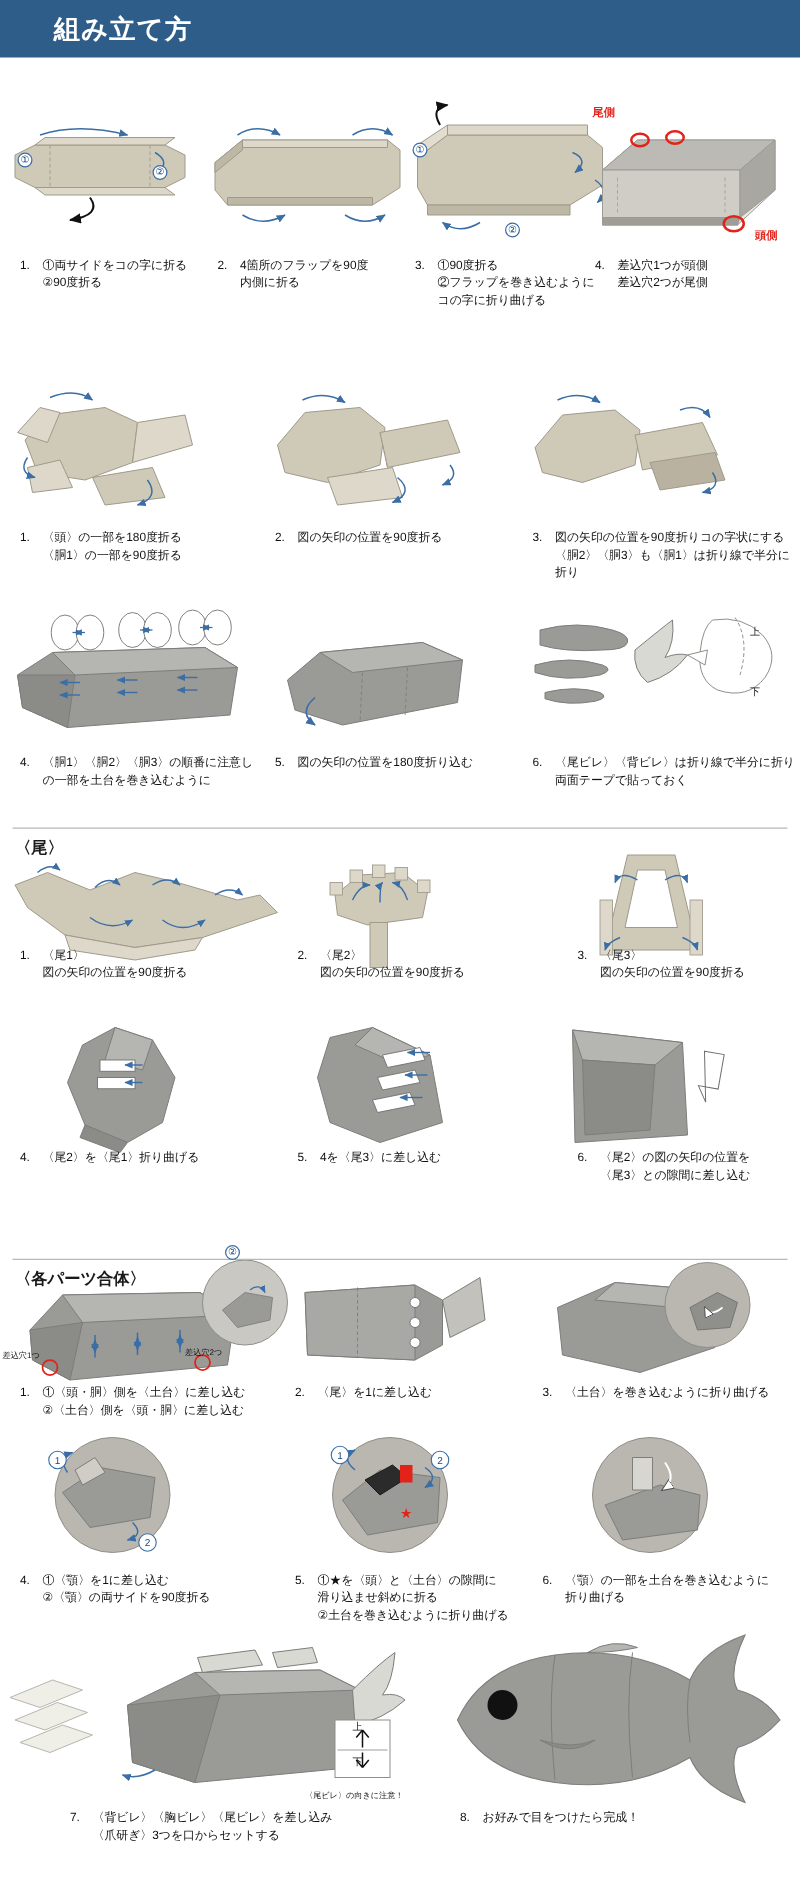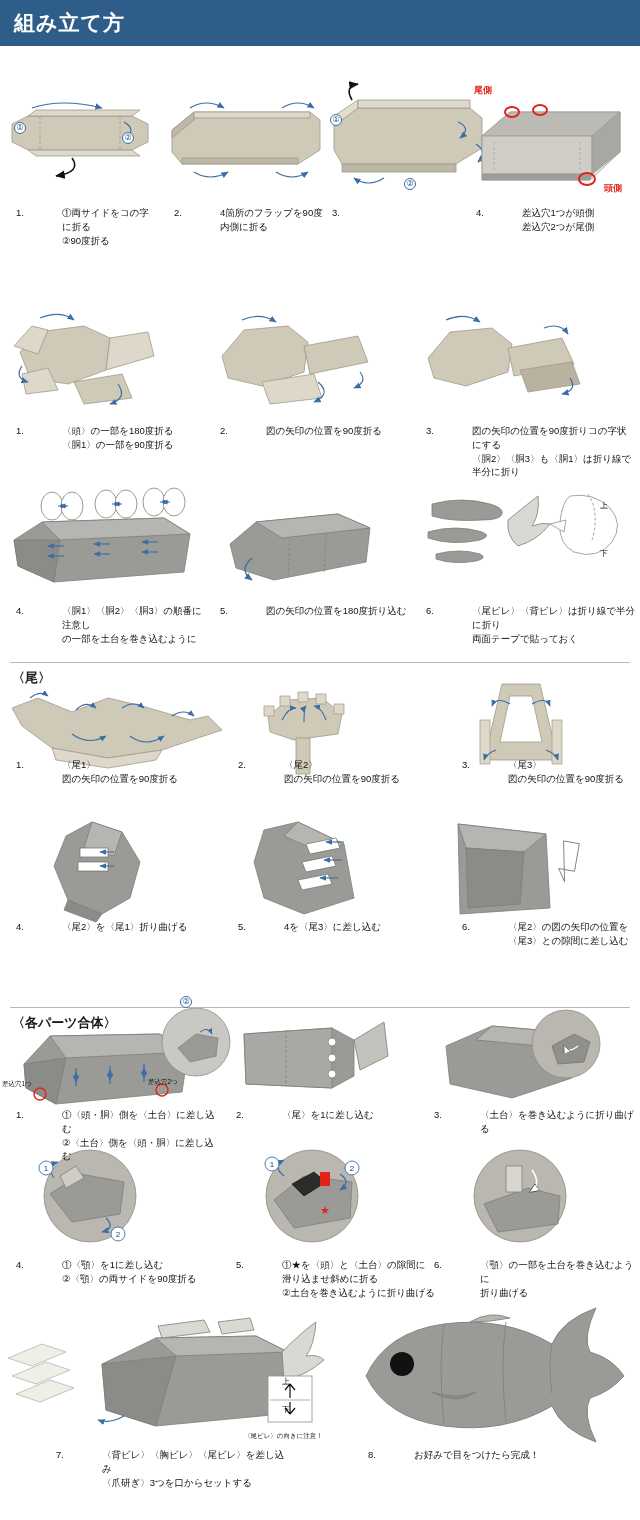--- a/index.html
+++ b/index.html
@@ -13,21 +13,21 @@
     color: #1a1a1a;
     position: relative;
     overflow: hidden;
   }
   .page { width: 640px; height: 1520px; position: relative; }
 
   
   .title-bar {
     position: absolute; left: 0; top: 0; width: 640px; height: 46px;
     background: #2f5d8a;
-    display: flex; align-items: center;
+    display: flex; align-items: center; padding-left: 29px;
   }
   .title-bar .title-text {
     color: #ffffff; font-size: 21px; font-weight: bold;
     letter-spacing: 1px; padding-left: 14px;
   }
 
   
   .section {
     position: absolute; left: 10px; width: 620px;
     border-top: 1px solid #b9b9b9;
@@ -37,21 +37,21 @@
   }
 
   .row { position: absolute; left: 0; width: 620px; }
   .caption {
     font-size: 9.5px; line-height: 1.45; color: #111;
     display: flex;
   }
   .caption .num {
     width: 18px; flex: 0 0 18px; text-align: left;
   }
-  .caption .txt { flex: 1 1 auto; margin-left: 28px; }
+  .caption .txt { flex: 1 1 auto; }
 
   .svgfig { position:absolute; left:0; top:0; }
   .red-circle {
     position: absolute; border: 2px solid #e2231a; border-radius: 50%;
   }
   .red-label {
     position: absolute; color: #e2231a; font-size: 9px; font-weight: bold; text-align: right;
   }
   .num-badge {
     position: absolute; width: 12px; height: 12px; border-radius: 50%;
@@ -402,20 +402,23 @@
       <span class="txt">①両サイドをコの字に折る
 ②90度折る</span>
     </div>
     <div class="caption" style="position:absolute;left:164px;top:0;width:150px;white-space:pre-line;">
       <span class="num">2.</span>
       <span class="txt">4箇所のフラップを90度
 内側に折る</span>
     </div>
     <div class="caption" style="position:absolute;left:322px;top:0;width:150px;white-space:pre-line;">
       <span class="num">3.</span>
+      <span class="txt">①90度折る
+②フラップを巻き込むように
+コの字に折り曲げる</span>
     </div>
     <div class="caption" style="position:absolute;left:466px;top:0;width:150px;white-space:pre-line;">
       <span class="num">4.</span>
       <span class="txt">差込穴1つが頭側
 差込穴2つが尾側</span>
     </div>
   </div>
 
   <div class="num-badge" style="left:14px;top:122px;">①</div>
   <div class="num-badge" style="left:122px;top:132px;">②</div>

